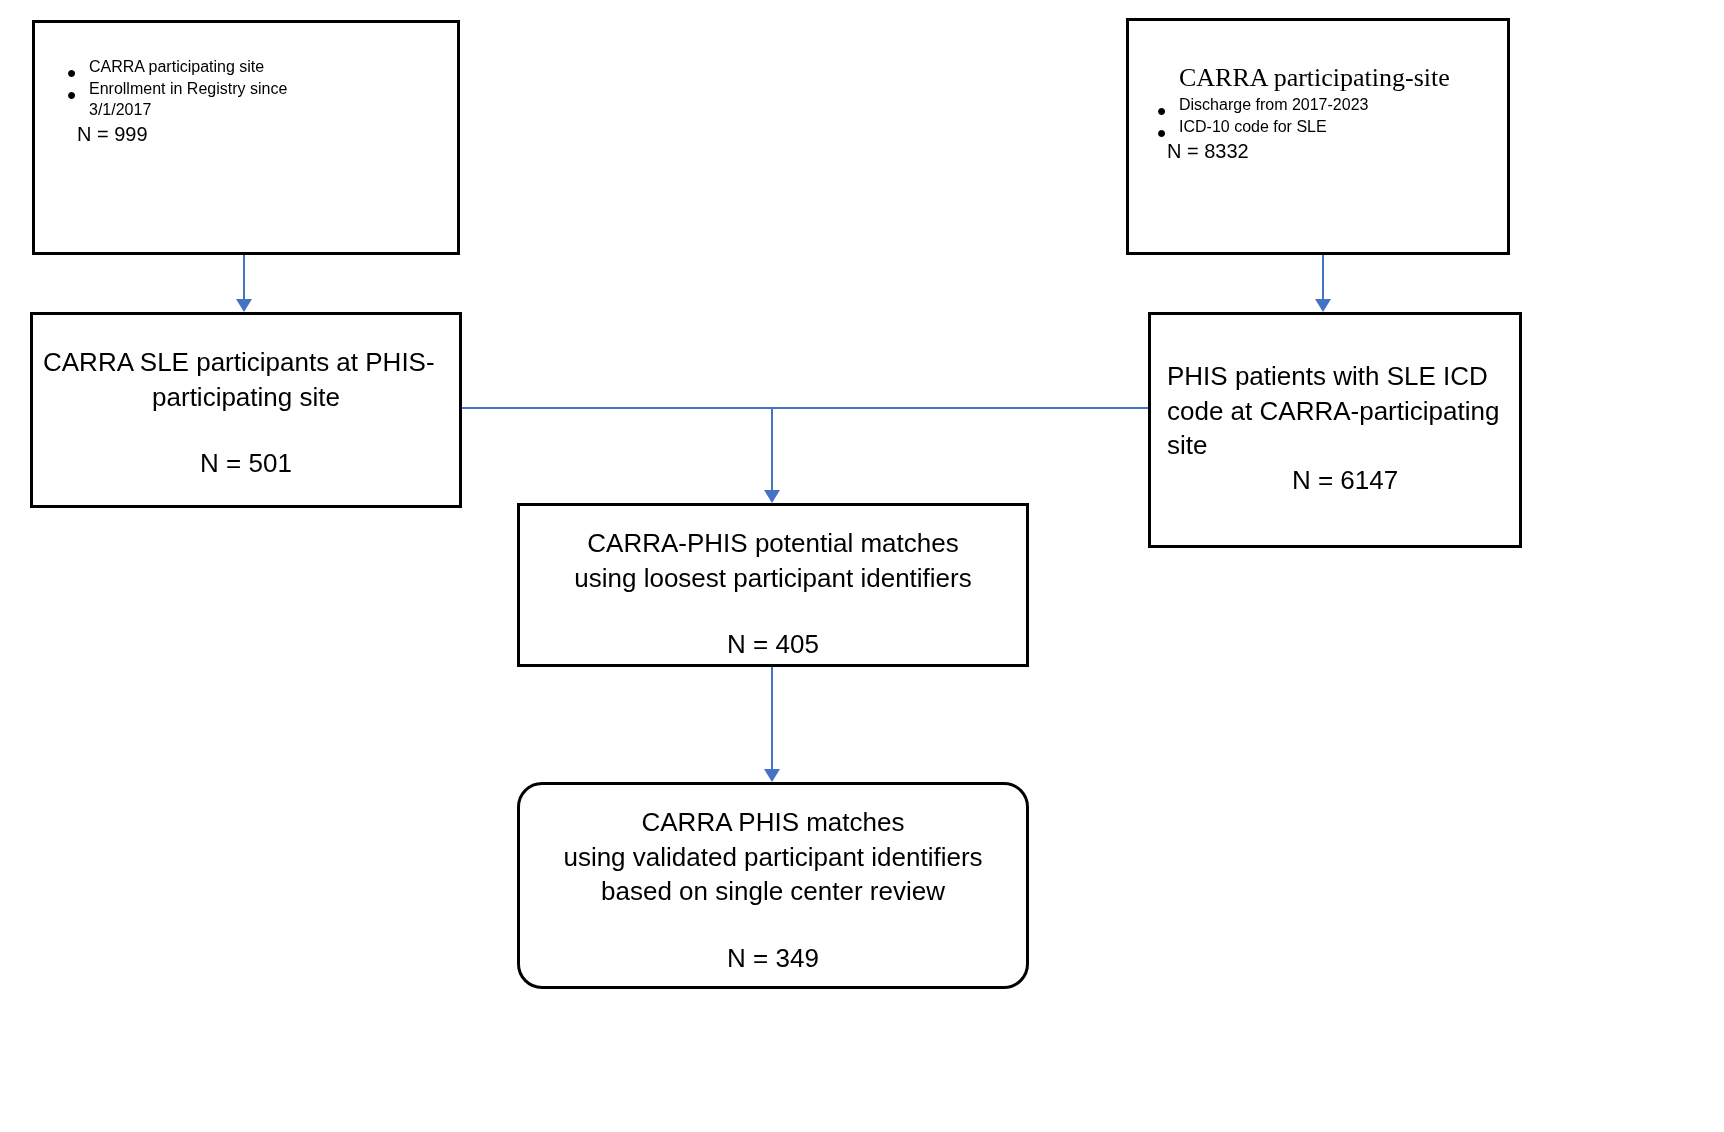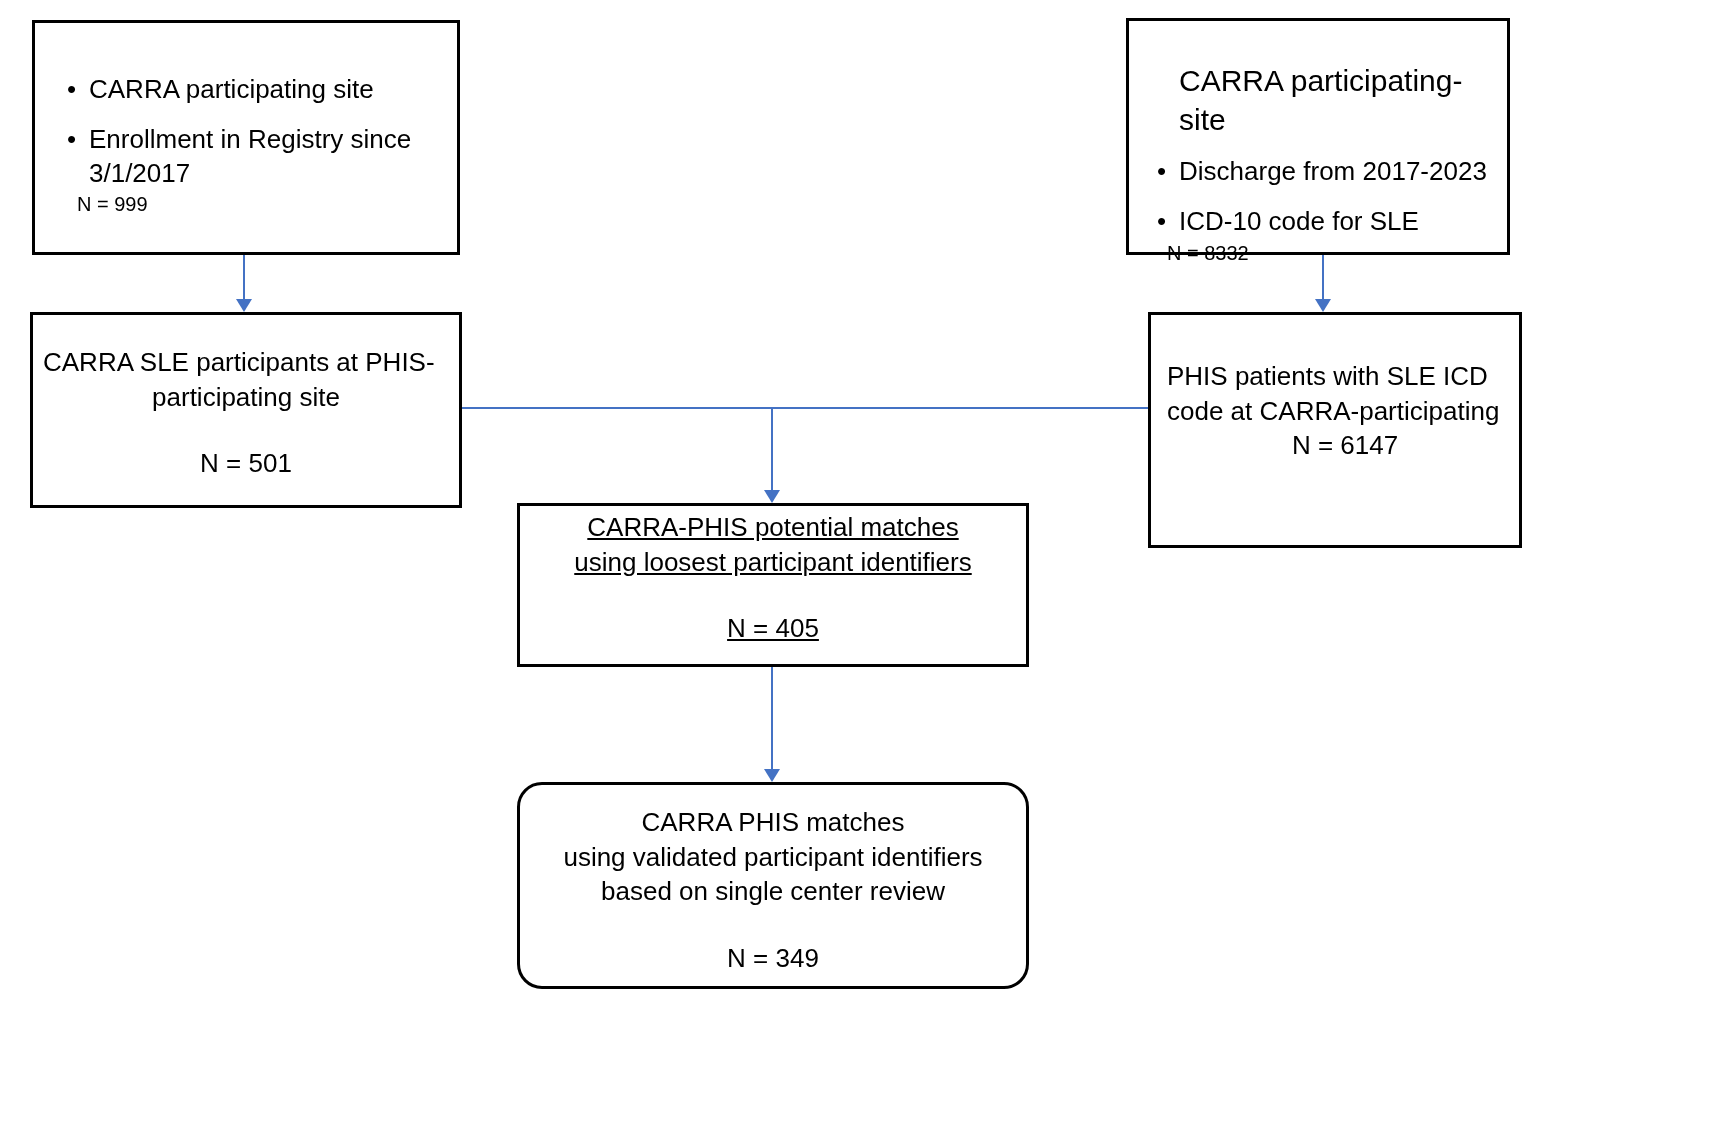--- a/index.html
+++ b/index.html
@@ -31,37 +31,38 @@
     box-sizing: border-box;
   }
   ul.bullets {
     list-style: none;
     margin: 0;
     padding: 0;
   }
   ul.bullets > li {
     position: relative;
     padding-left: 32px;
-    font-size: 26px;
+    font-size: 16px;
     line-height: 1.30;
-    margin: 16px 0 1px 0;
+    margin: 0 0 1px 0;
     white-space: pre-line;
   }
   ul.bullets > li::before {
     content: "\2022";
     position: absolute;
     left: 10px;
     top: 0;
     font-size: 26px;
     line-height: 1.30;
   }
   .cont-line {
     padding-left: 32px;
-    font-size: 30px;
+    font-size: 26px;
     line-height: 1.30;
+    font-family: Liberation Serif, serif;
   }
   .n-line-ind {
     font-size: 20px;
     line-height: 1.30;
     text-align: left;
     padding-left: 20px;
   }
   .centered-text {
     font-size: 26px;
     line-height: 1.33;
@@ -127,31 +128,32 @@
       <div class="left-text">CARRA SLE participants at PHIS-</div>
       <div class="centered-text">participating site</div>
       <div class="centered-text" style="margin-top:32px;">N = 501</div>
     </div>
   </div>
 
   <div class="box" style="left:1148px; top:312px; width:374px; height:236px;">
     <div class="box-inner" style="top:44px; padding: 0 14px 0 16px;">
       <div class="left-text">PHIS patients with SLE ICD</div>
       <div class="left-text">code at CARRA-participating</div>
+      <div class="left-text">site</div>
       <div class="centered-text" style="padding-left:18px;">N = 6147</div>
     </div>
   </div>
 
   <div class="connector h-line" style="left:424px; top:407px; width:726px;"></div>
 
   <div class="connector v-line" style="left:771px; top:407px; height:86px;"></div>
   <div class="arrowhead" style="left:764px; top:490px;"></div>
 
   <div class="box" style="left:517px; top:503px; width:512px; height:164px;">
-    <div class="box-inner" style="top:4px; padding: 0 12px; text-decoration: underline;">
+    <div class="box-inner" style="top:20px; padding: 0 12px;">
       <div class="centered-text">CARRA-PHIS potential matches</div>
       <div class="centered-text">using loosest participant identifiers</div>
       <div class="centered-text" style="margin-top:32px;">N = 405</div>
     </div>
   </div>
 
   <div class="connector v-line" style="left:771px; top:667px; height:105px;"></div>
   <div class="arrowhead" style="left:764px; top:769px;"></div>
 
   <div class="box" style="left:517px; top:782px; width:512px; height:207px;border-radius:25px;">

